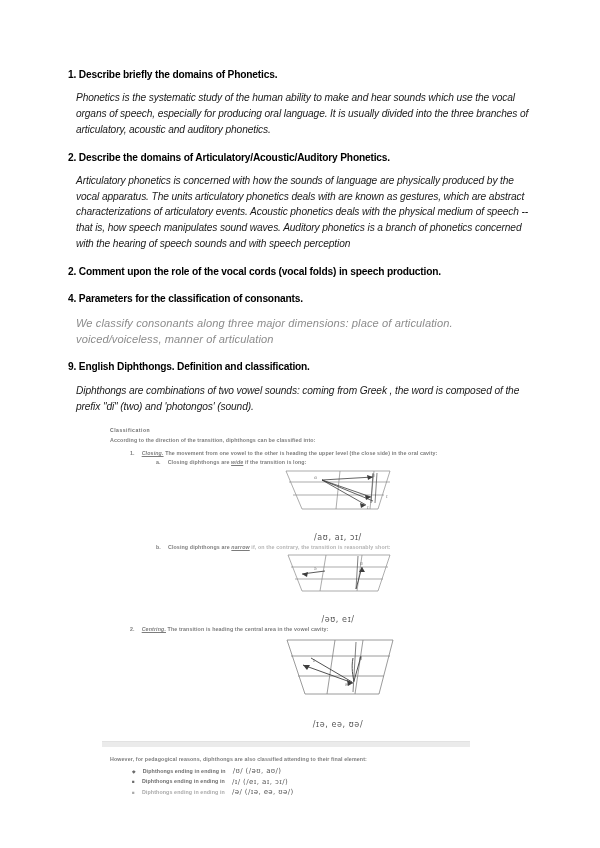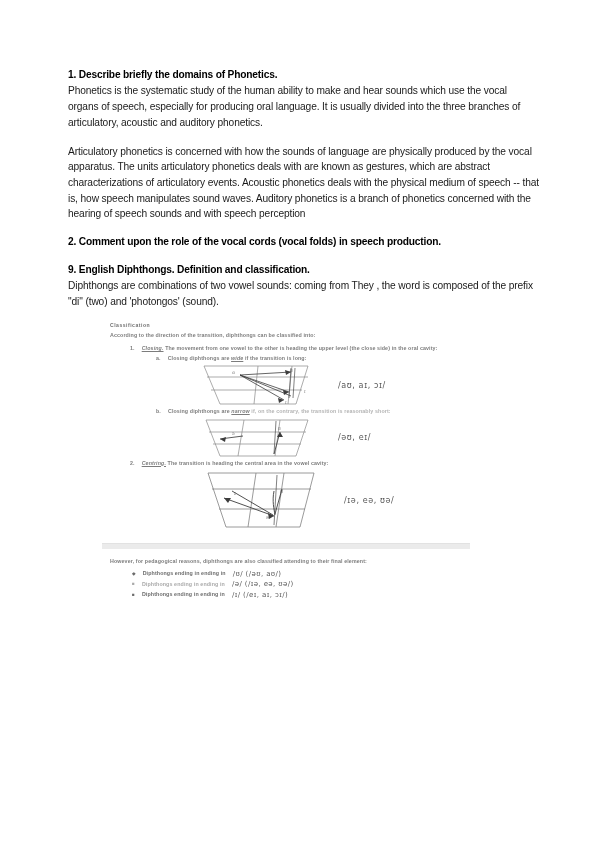--- a/index.html
+++ b/index.html
@@ -29,23 +29,24 @@
     font-size: 10.2px;
     font-weight: bold;
     line-height: 1.42;
     margin: 0 0 1px 0;
     letter-spacing: -0.18px;
     color: #000;
   }
   p.q-body {
     font-size: 10.2px;
     line-height: 1.54;
-    margin: 0;
+    margin: 8px;
     letter-spacing: -0.12px;
     color: #1a1a1a;
+    font-style: italic;
   }
   p.q-body.gray {
     color: #8c8c8c;
     font-size: 11.1px;
     line-height: 1.48;
     letter-spacing: 0.1px;
   }
 
   
   .scan {
@@ -95,20 +96,21 @@
   .u { text-decoration: underline; font-style: italic; }
   .fade { color: #a9a9a9; }
 
   .diagram-row {
     display: flex;
     align-items: center;
     margin-left: 86px;
     margin-top: 1px;
     margin-bottom: 2px;
     gap: 22px;
+    flex-direction: column;
   }
   .phon {
     font-size: 8px;
     color: #585858;
     font-family: "DejaVu Sans", sans-serif;
     letter-spacing: 0.6px;
     filter: blur(0.35px);
     white-space: nowrap;
   }
   .vowel-chart { display: block; }
@@ -149,31 +151,36 @@
 <body>
 
 <div class="page">
 
   <div class="qa-block">
     <h2 class="q-heading">1. Describe briefly the domains of Phonetics.</h2>
     <p class="q-body">Phonetics is the systematic study of the human ability to make and hear sounds which use the vocal organs of speech, especially for producing oral language. It is usually divided into the three branches of articulatory, acoustic and auditory phonetics.</p>
   </div>
 
   <div class="qa-block">
+    <h2 class="q-heading">2. Describe the domains of Articulatory/Acoustic/Auditory Phonetics.</h2>
     <p class="q-body">Articulatory phonetics is concerned with how the sounds of language are physically produced by the vocal apparatus. The units articulatory phonetics deals with are known as gestures, which are abstract characterizations of articulatory events. Acoustic phonetics deals with the physical medium of speech -- that is, how speech manipulates sound waves. Auditory phonetics is a branch of phonetics concerned with the hearing of speech sounds and with speech perception</p>
   </div>
 
   <div class="qa-block">
     <h2 class="q-heading">2. Comment upon the role of the vocal cords (vocal folds) in speech production.</h2>
   </div>
 
+  <div class="qa-block">
+    <h2 class="q-heading">4. Parameters for the classification of consonants.</h2>
+    <p class="q-body gray">We classify consonants along three major dimensions: place of articulation. voiced/voiceless, manner of articulation</p>
+  </div>
 
   <div class="qa-block">
     <h2 class="q-heading">9. English Diphthongs. Definition and classification.</h2>
-    <p class="q-body">Diphthongs are combinations of two vowel sounds: coming from They , the word is composed of the prefix "di" (two) and 'photongos' (sound).</p>
+    <p class="q-body">Diphthongs are combinations of two vowel sounds: coming from Greek , the word is composed of the prefix "di" (two) and 'photongos' (sound).</p>
   </div>
 
   <div class="scan">
 
     <div class="scan-title">Classification</div>
 
     <div class="scan-text blurred scan-lead">According to the direction of the transition, diphthongs can be classified into:</div>
 
     <div class="lvl1">
       <span class="scan-text blurred num">1.</span>
@@ -307,27 +314,27 @@
     <div class="scan-foot">
       <div class="scan-text blurred">However, for pedagogical reasons, diphthongs are also classified attending to their final element:</div>
 
       <div class="bullets">
         <div class="bullet-row">
           <span class="dot scan-text">◆</span>
           <span class="scan-text btext">Diphthongs ending in ending in</span>
           <span class="bphon">/ʊ/ (/əʊ, aʊ/)</span>
         </div>
         <div class="bullet-row">
+          <span class="dot scan-text">■</span>
+          <span class="scan-text btext">Diphthongs ending in ending in</span>
+          <span class="bphon">/ɪ/ (/eɪ, aɪ, ɔɪ/)</span>
+        </div>
+        <div class="bullet-row">
           <span class="dot scan-text fade">■</span>
           <span class="scan-text btext fade">Diphthongs ending in ending in</span>
           <span class="bphon fade">/ə/ (/ɪə, eə, ʊə/)</span>
         </div>
-        <div class="bullet-row">
-          <span class="dot scan-text">■</span>
-          <span class="scan-text btext">Diphthongs ending in ending in</span>
-          <span class="bphon">/ɪ/ (/eɪ, aɪ, ɔɪ/)</span>
-        </div>
       </div>
     </div>
 
   </div>
 
 </div>
 
 </body></html>

